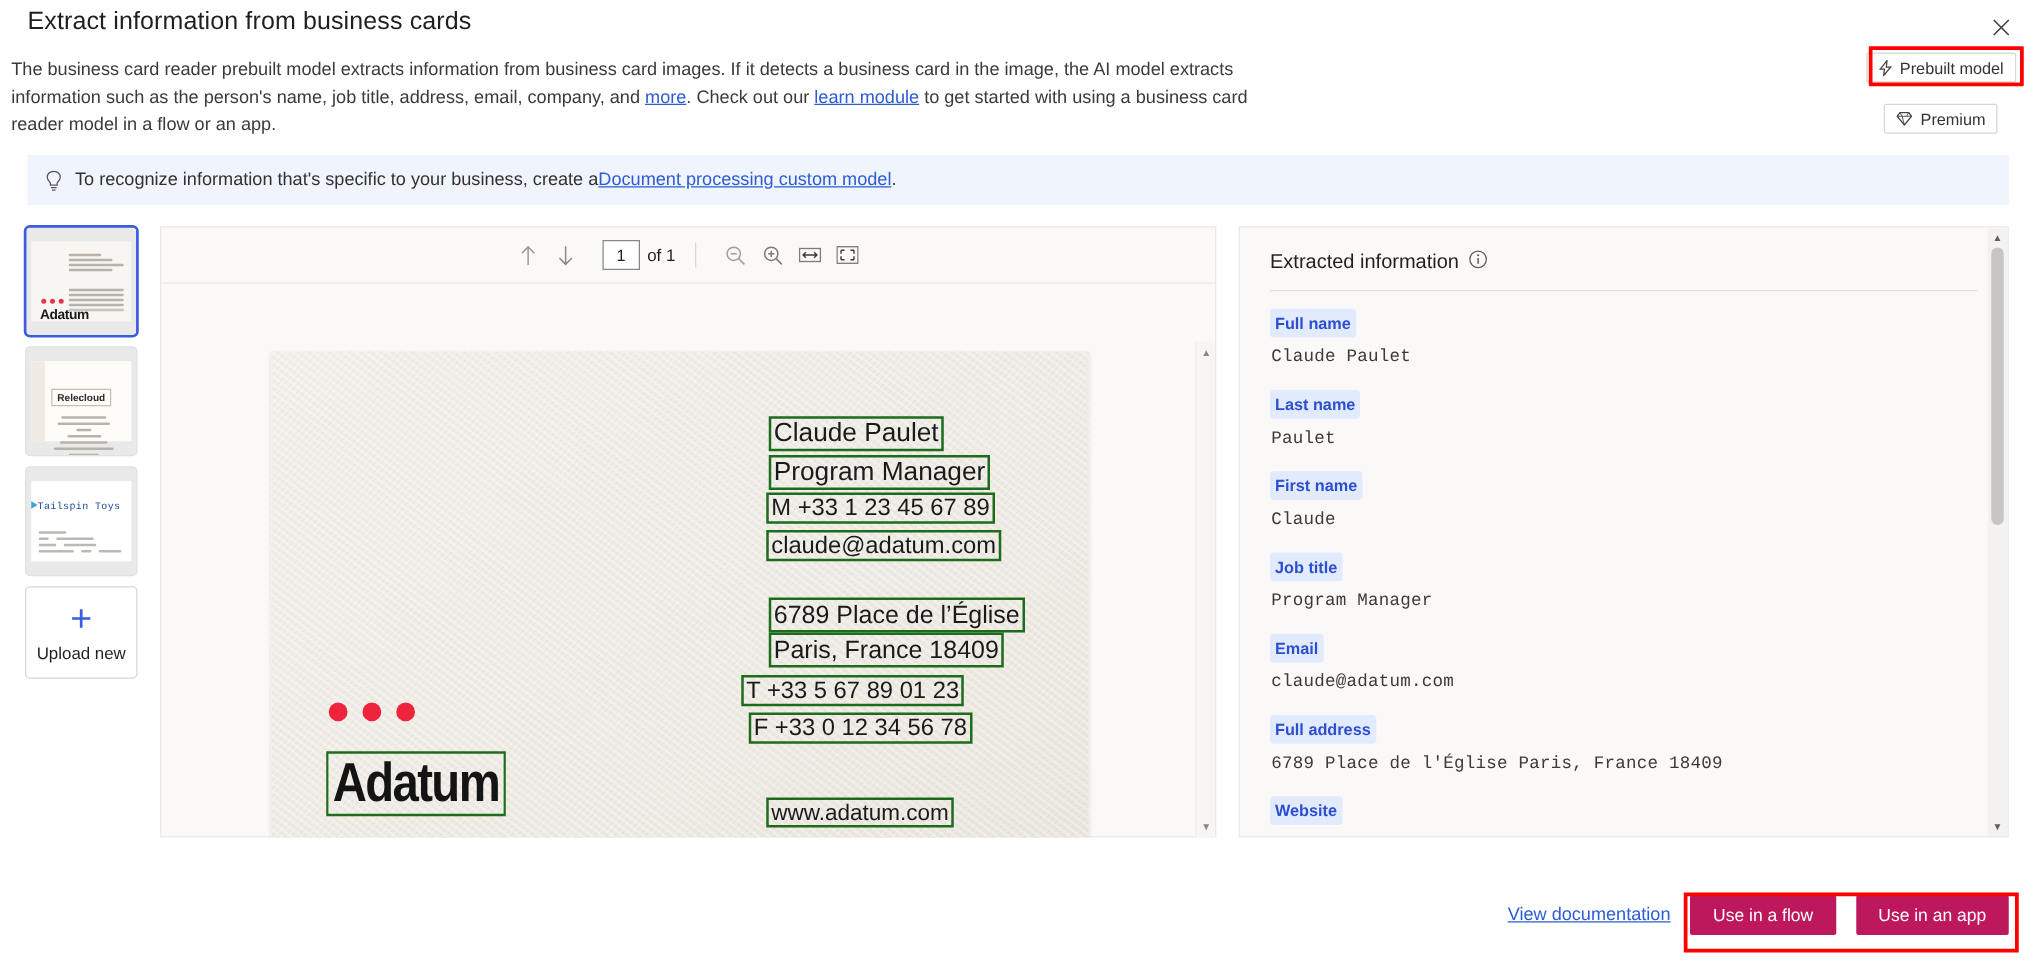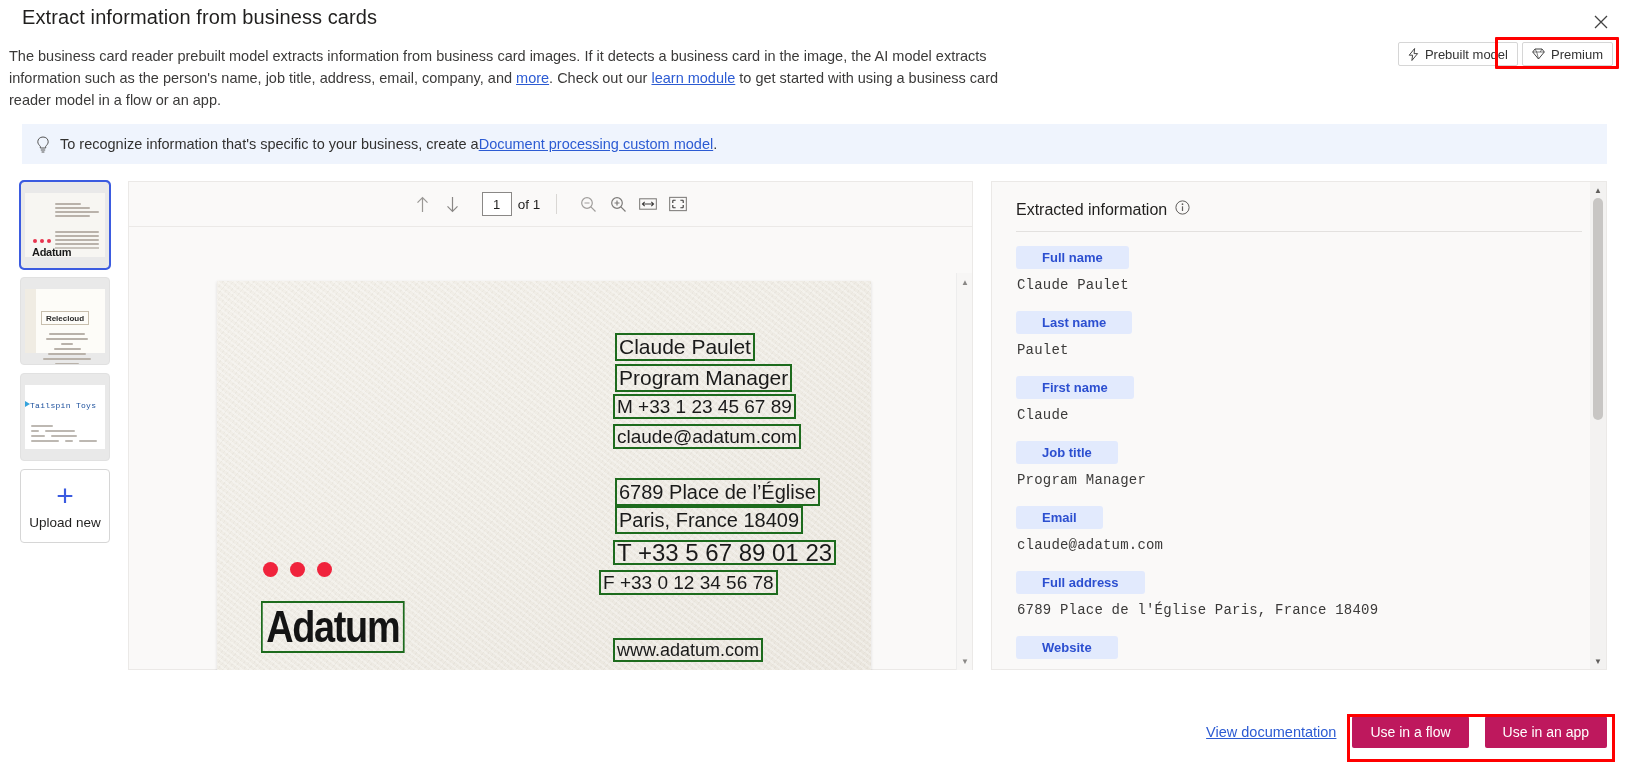--- a/index.html
+++ b/index.html
@@ -27,21 +27,21 @@
 
   .desc {
     position: absolute; left: 9px; top: 45px; width: 1030px;
     font-size: 14.5px; line-height: 22px; color: #3b3a39;
   }
   .desc a { color: #2c5bd3; text-decoration: underline; }
 
   
   .badges {
     position: absolute; right: 16px; top: 42px;
-    display: flex; flex-direction: row; align-items: center; gap: 4px;
+    display: flex; flex-direction: column; align-items: center; gap: 17px;
   }
   .badge {
     display: inline-flex; align-items: center; gap: 6px;
     height: 24px; padding: 0 9px;
     border: 1px solid #d6d6d6; border-radius: 2px; background: #fff;
     font-size: 13px; color: #333; white-space: nowrap;
   }
   .badge svg { display:block; }
   .redbox-badge {
     position: absolute; right: 10px; top: 37px;
@@ -172,21 +172,21 @@
     background:#faf9f8; border:1px solid #ebe9e7; overflow:hidden;
   }
   .ex-head {
     display:flex; align-items:center; gap:8px;
     font-size:16px; color:#201f1e; padding: 18px 24px 0 24px; text-align: right;
   }
   .ex-rule { height:1px; background:#e3e1df; margin: 12px 24px 0 24px; }
   .ex-list { padding: 14px 24px 0 24px; }
   .chip {
     display:inline-block; background:#e2eafd; color:#2c4fd0;
-    font-size:13px; font-weight:600; padding:4px 26px; border-radius:3px;
+    font-size:13px; font-weight:600; padding:4px 4px; border-radius:3px;
     margin-bottom: 8px;
   }
   .val {
     font-family:"Liberation Mono", monospace; font-size:14px; color:#3b3a39;
     margin: 0 0 18px 1px; letter-spacing:.2px;
   }
   .ex-scroll {
     position:absolute; right:0; top:0; bottom:0; width:16px; background:#f3f2f1;
   }
   .ex-scroll .thumbbar {
@@ -391,21 +391,21 @@
             <i></i>
           </div>
         <div class="logo-adatum">Adatum</div>
         <div>
           <div class="obox" style="left:398px;top:52px;font-size:21px;height:28px">Claude Paulet</div>
           <div class="obox" style="left:398px;top:83px;font-size:21px;height:28px">Program Manager</div>
           <div class="obox" style="left:396px;top:113px;font-size:19px;height:25px">M +33 1 23 45 67 89</div>
           <div class="obox" style="left:396px;top:143px;font-size:19px;height:25px">claude@adatum.com</div>
           <div class="obox" style="left:398px;top:197px;font-size:20px;height:28px">6789 Place de l’Église</div>
           <div class="obox" style="left:398px;top:225px;font-size:20px;height:28px">Paris, France 18409</div>
-          <div class="obox" style="left:396px;top:259px;font-size:24px;height:25px">T +33 5 67 89 01 23</div>
+          <div class="obox" style="left:376px;top:259px;font-size:19px;height:25px">T +33 5 67 89 01 23</div>
           <div class="obox" style="left:382px;top:289px;font-size:19px;height:25px">F +33 0 12 34 56 78</div>
           <div class="obox" style="left:396px;top:357px;font-size:18px;height:24px">www.adatum.com</div>
         </div>
       </div>
 
       <div class="vscroll">
         <div class="arrow up">▲</div>
         <div class="arrow dn">▼</div>
       </div>
     </div>

